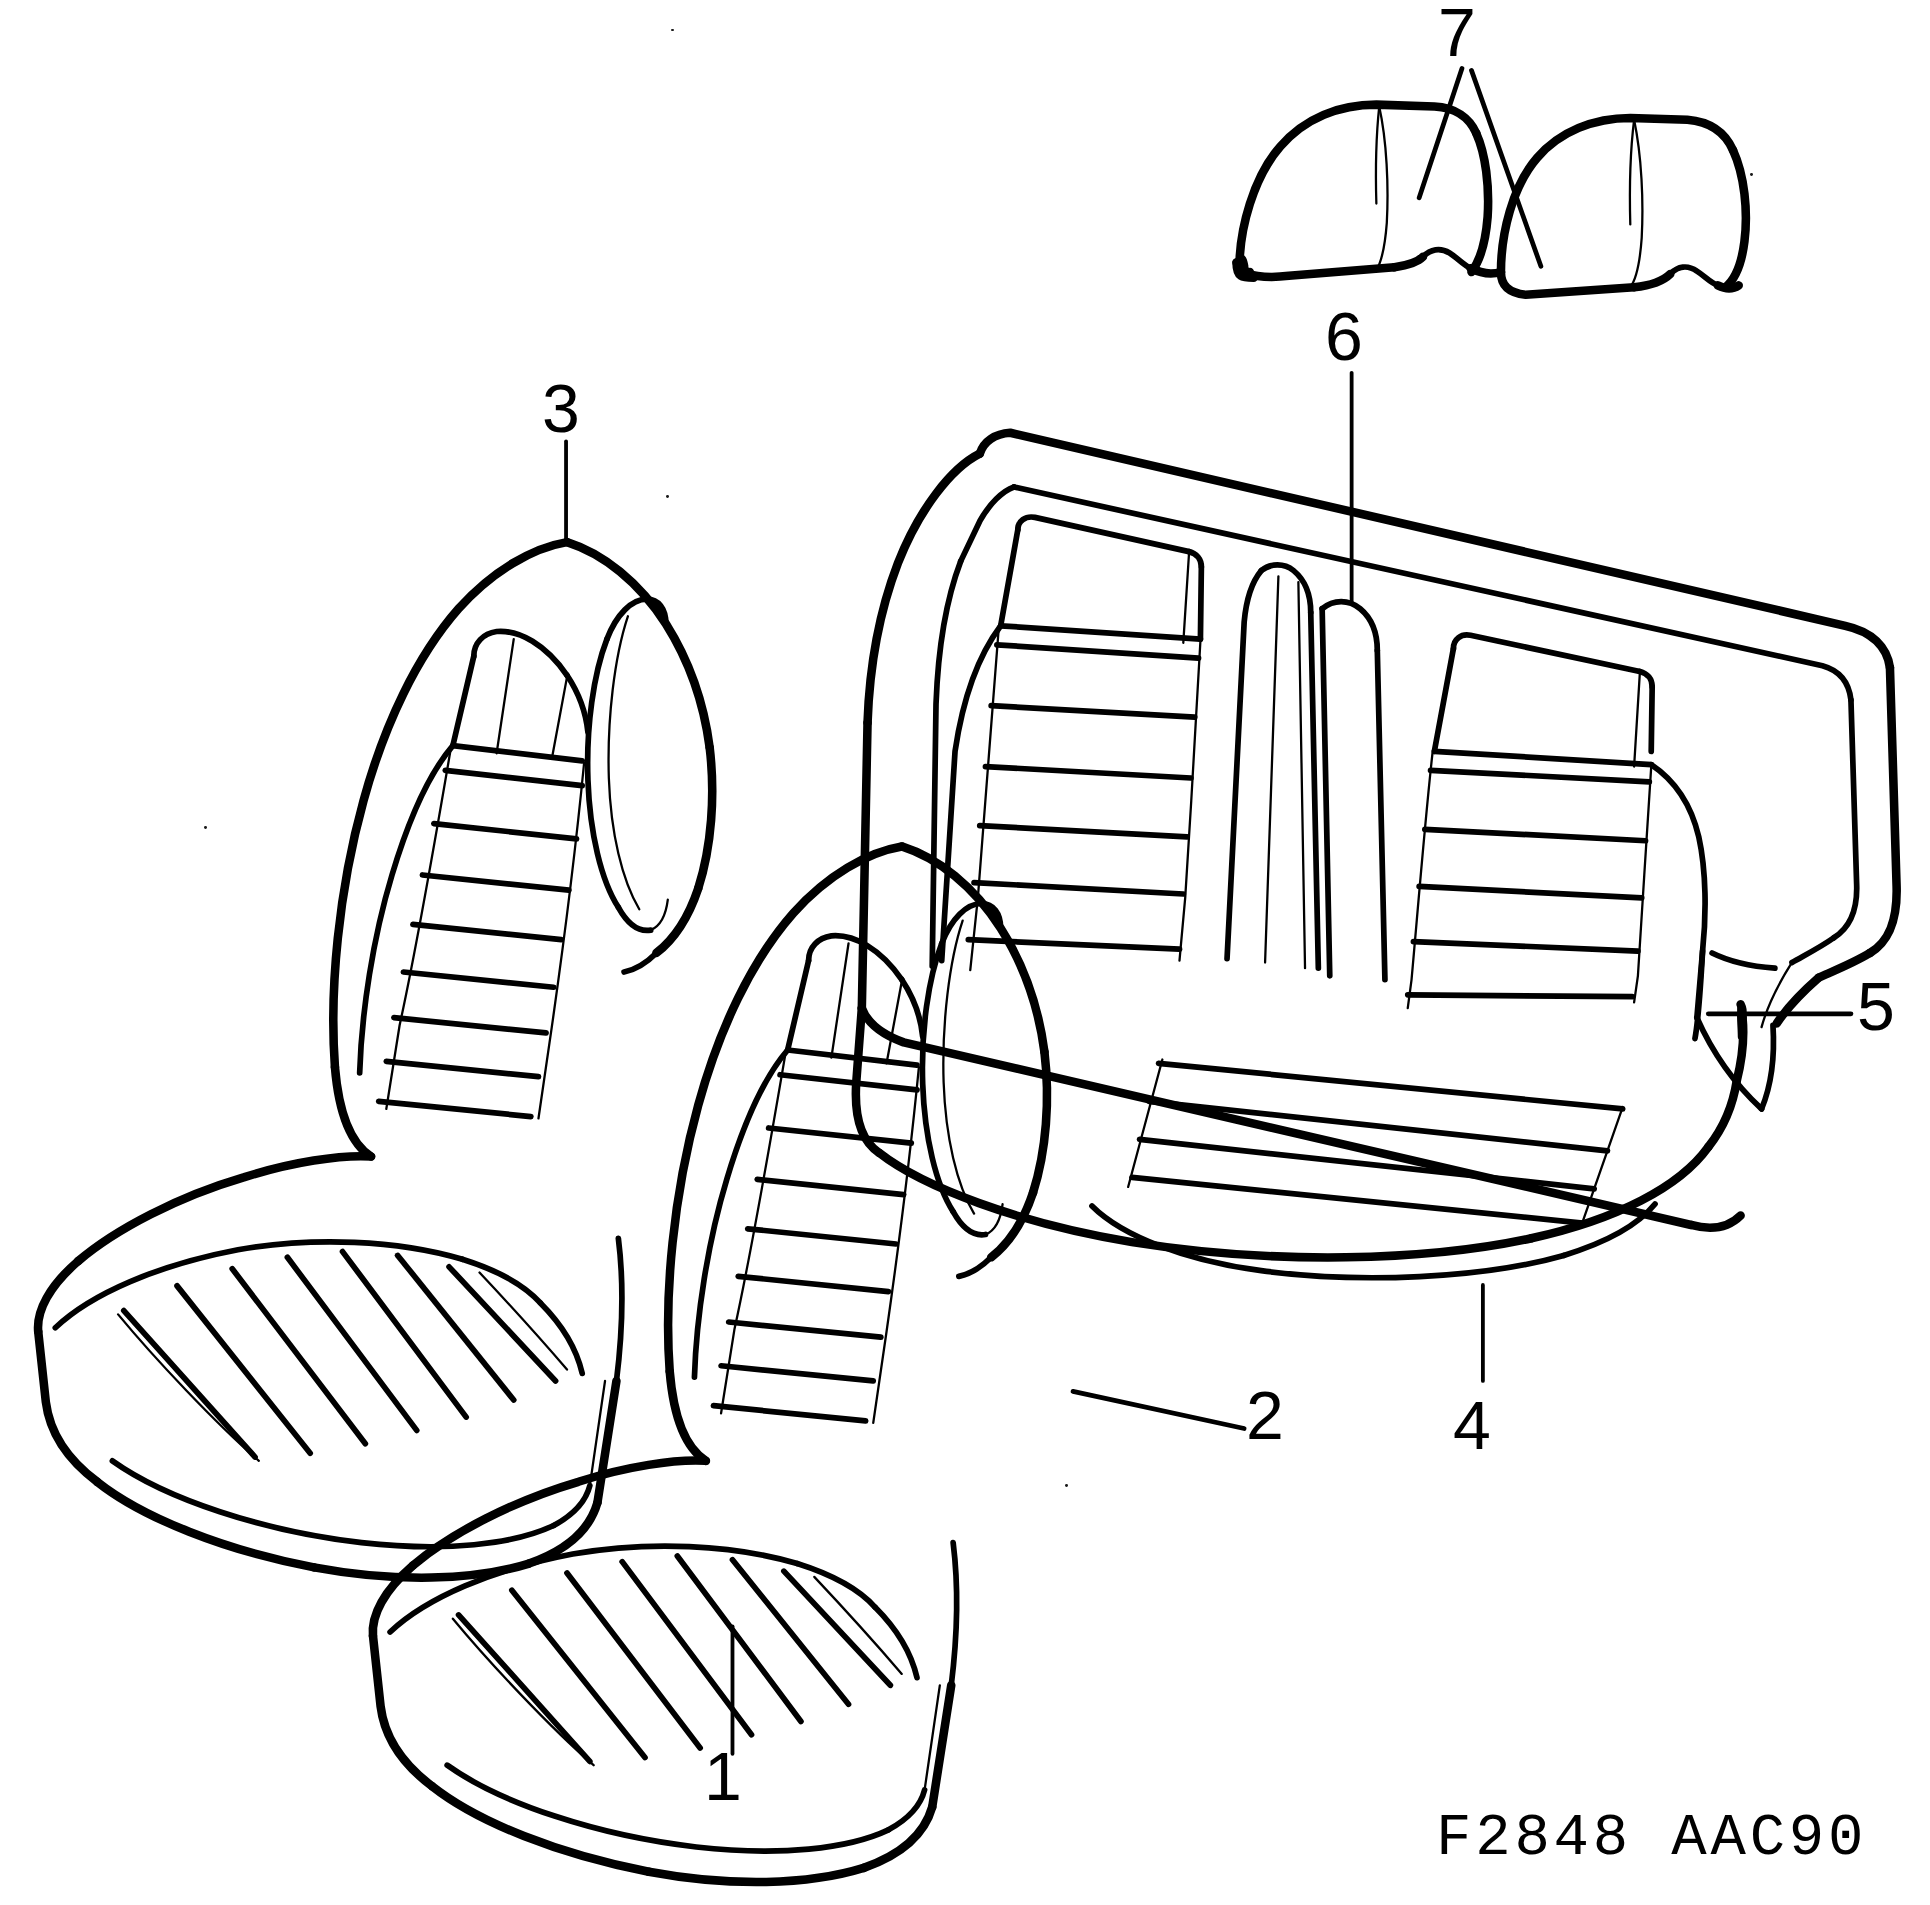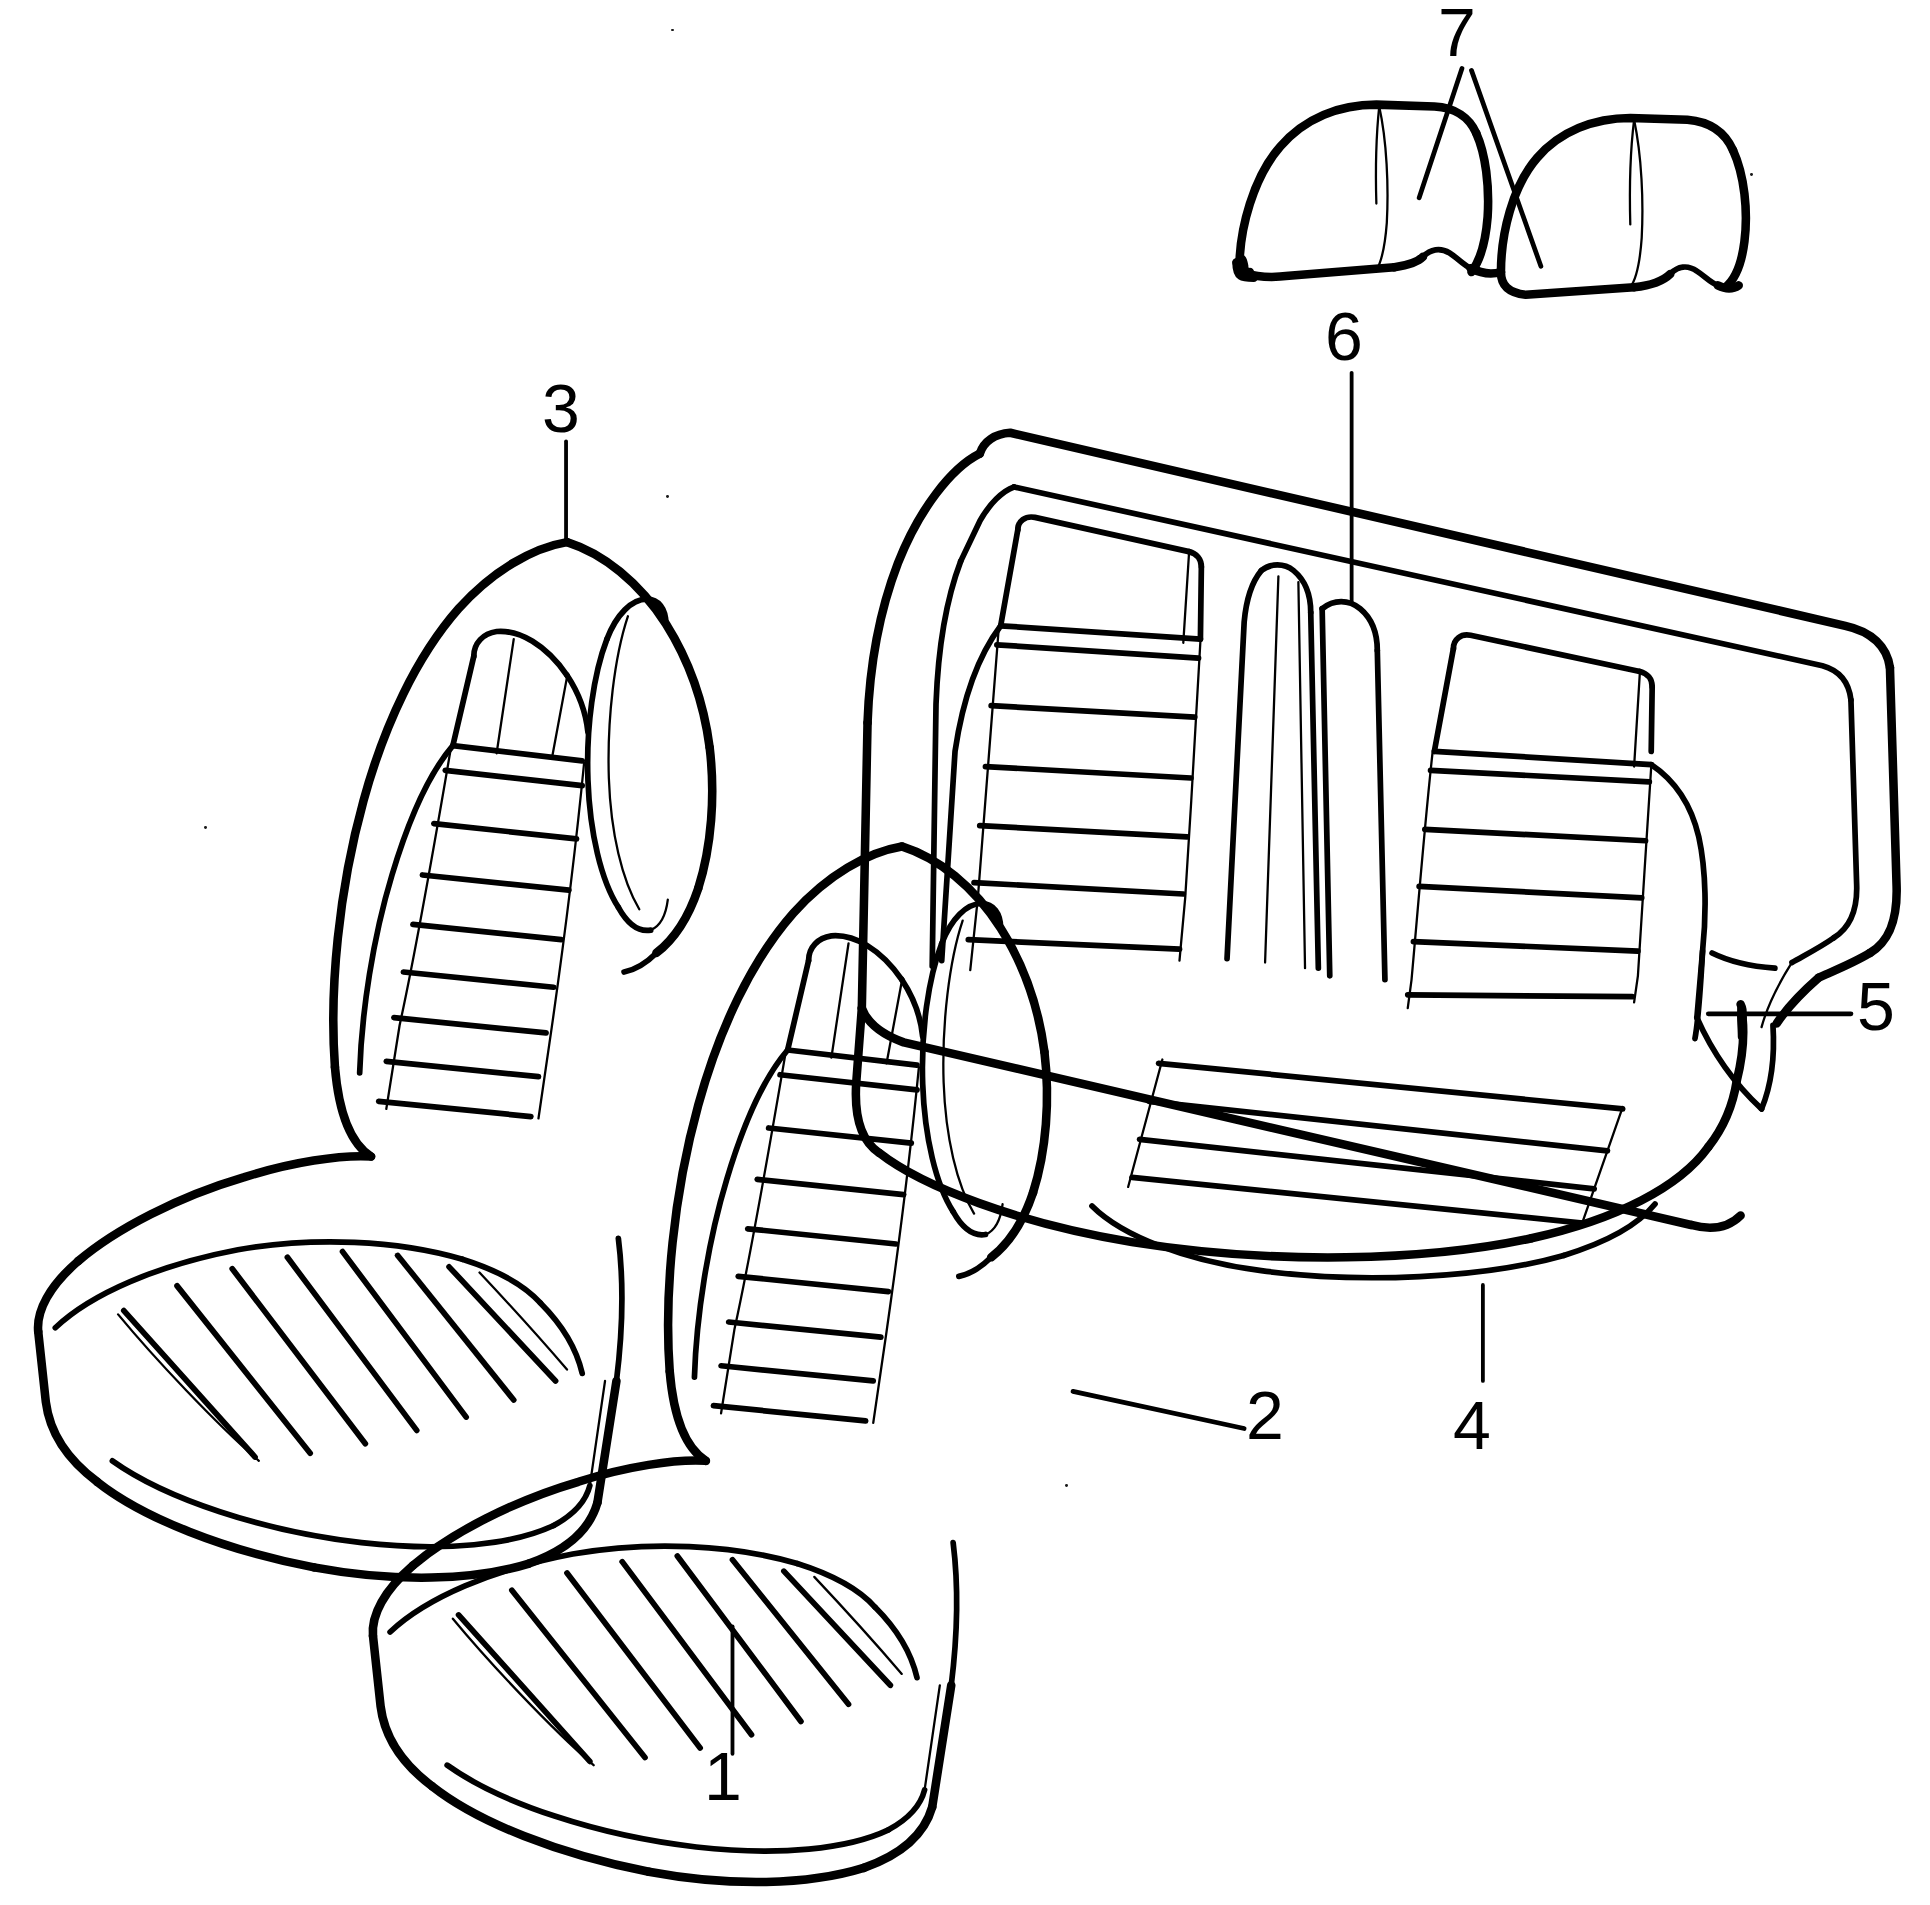--- a/index.html
+++ b/index.html
@@ -374,20 +374,21 @@
   </svg>
 
   <div class="callout" style="left:704px; top:1742px;">1</div>
   <div class="callout" style="left:1246px; top:1381px;">2</div>
   <div class="callout" style="left:542px; top:374px;">3</div>
   <div class="callout" style="left:1453px; top:1391px;">4</div>
   <div class="callout" style="left:1857px; top:972px;">5</div>
   <div class="callout" style="left:1325px; top:302px;">6</div>
   <div class="callout" style="left:1438px; top:-1.9px;">7</div>
 
+  <div id="partcode">F2848 AAC90</div>
 
   <div class="speck" style="left:671px; top:28.5px;"></div>
   <div class="speck" style="left:204px; top:826px;"></div>
   <div class="speck" style="left:666px; top:495px;"></div>
   <div class="speck" style="left:1750px; top:173px;"></div>
   <div class="speck" style="left:1065px; top:1484px;"></div>
 
 </div>
 
 

